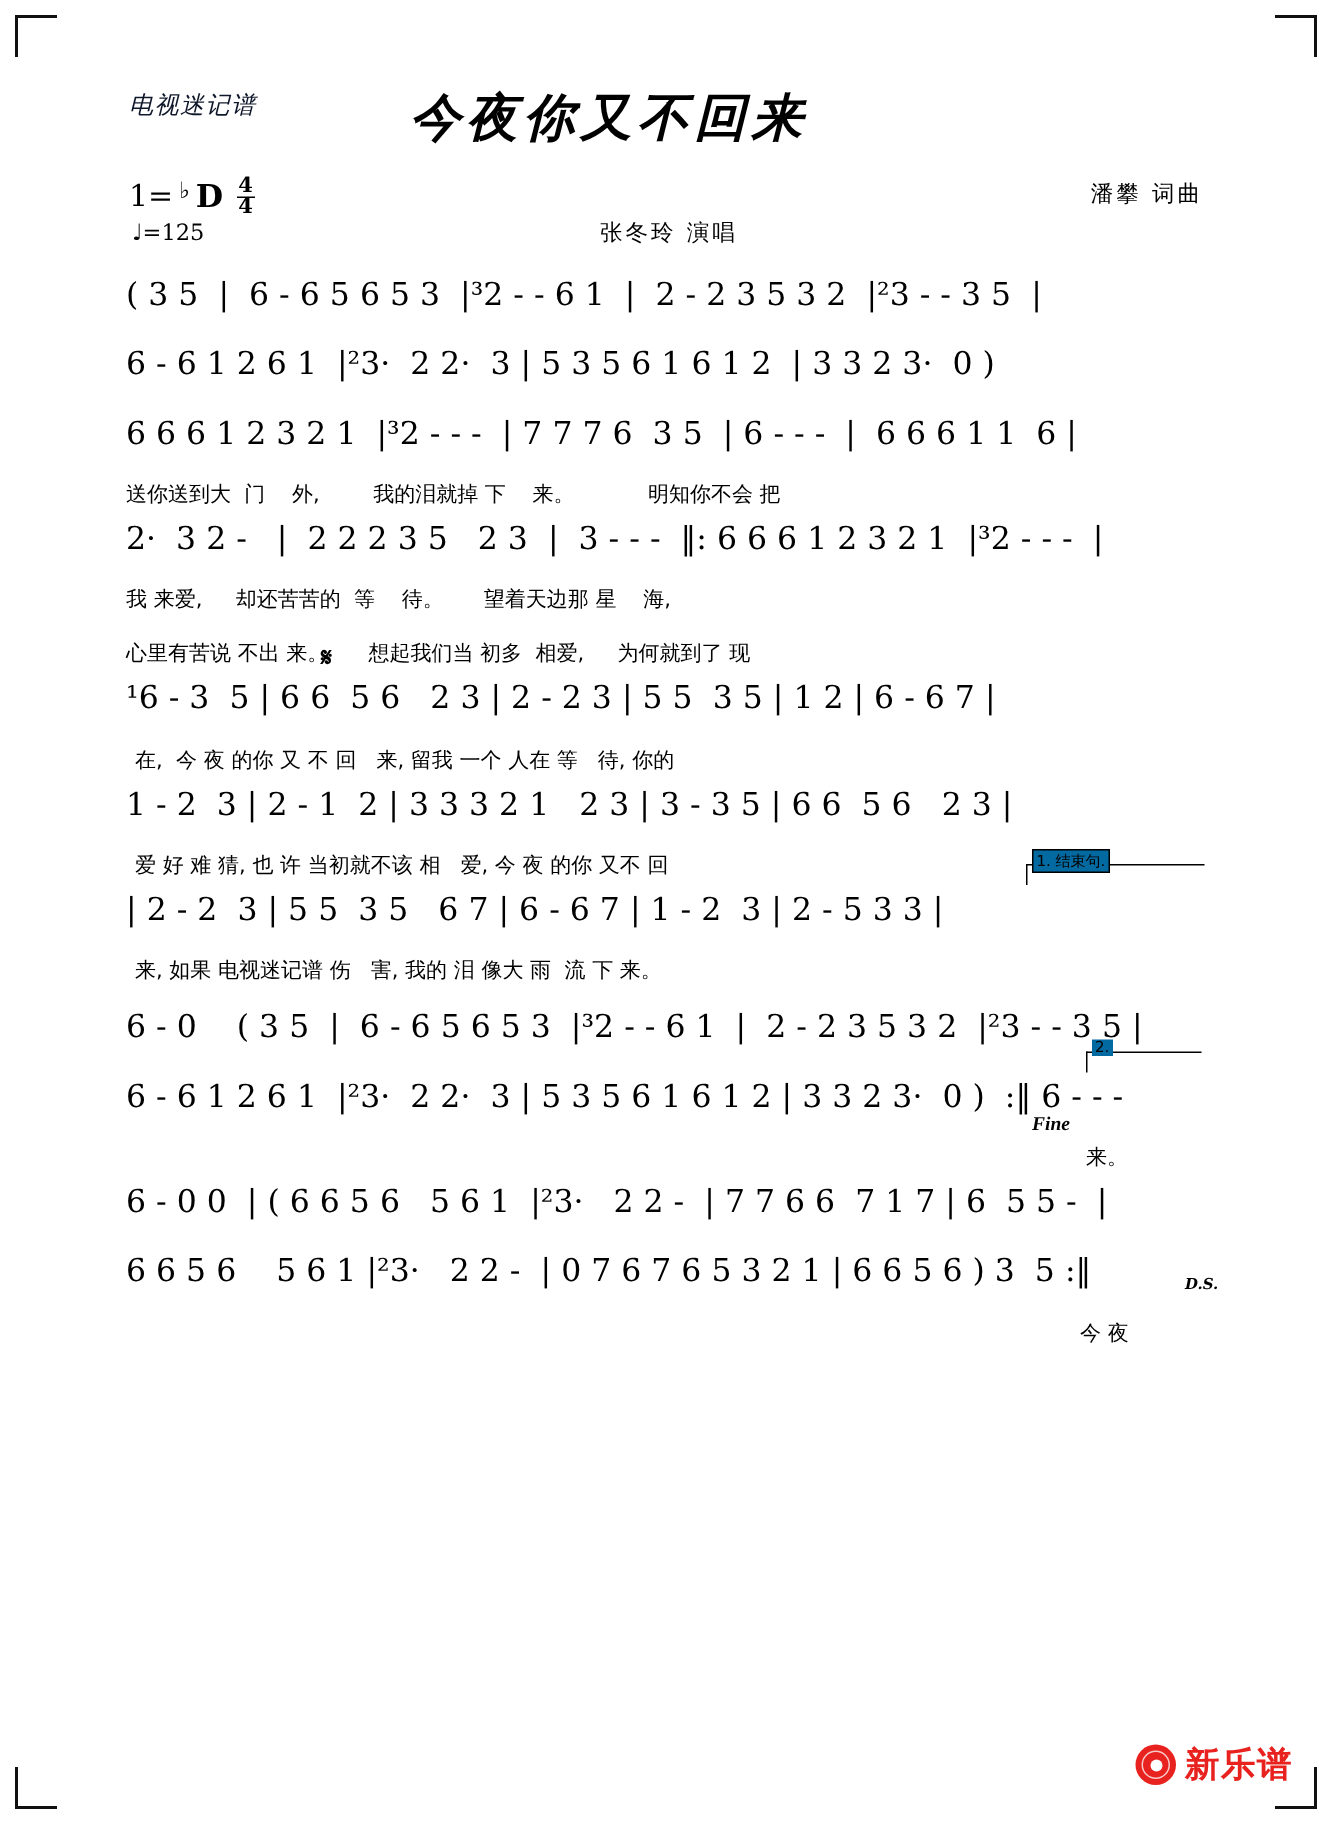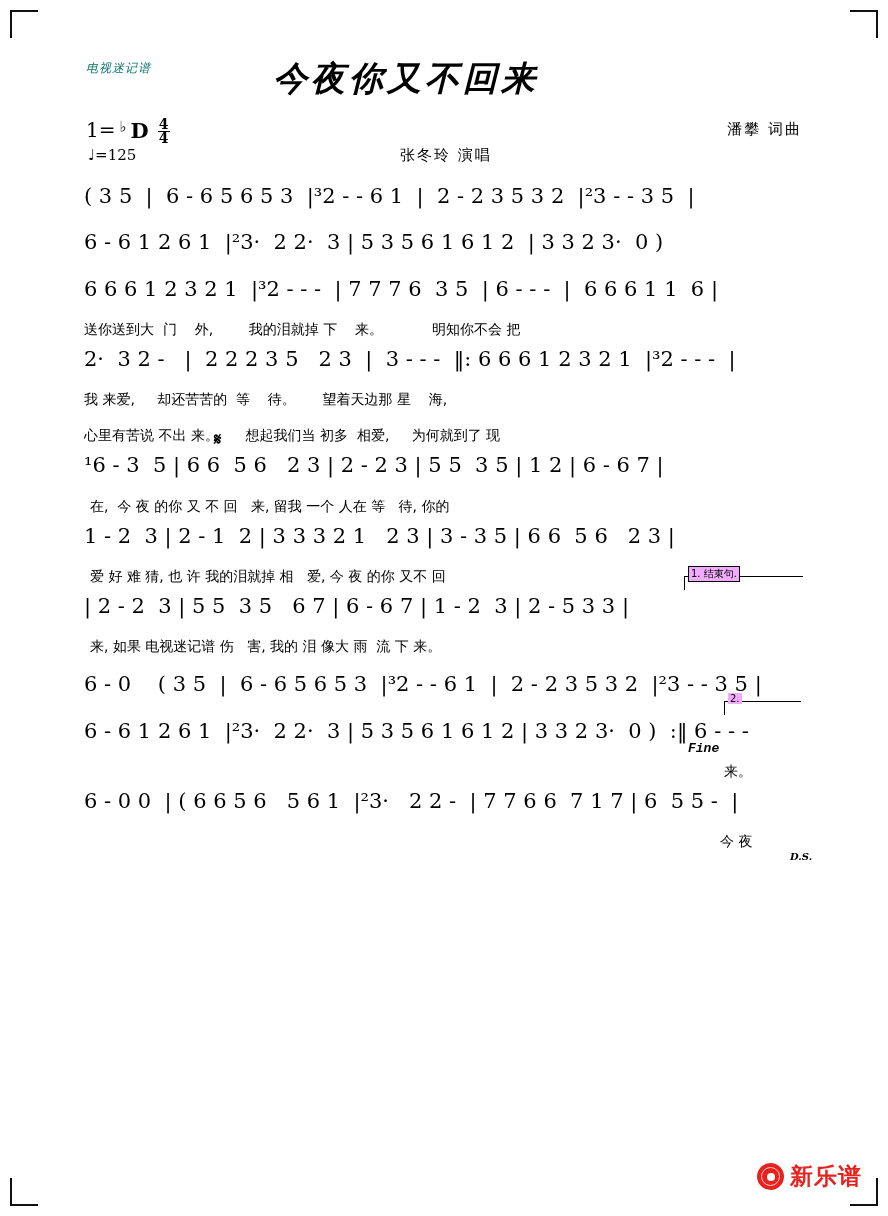--- a/index.html
+++ b/index.html
@@ -18,21 +18,21 @@
     border-color:#111;border-style:solid;border-width:0;
   }
   .c-tl{left:10px;top:10px;border-left-width:2px;border-top-width:2px;}
   .c-tr{right:10px;top:10px;border-right-width:2px;border-top-width:2px;}
   .c-bl{left:10px;bottom:10px;border-left-width:2px;border-bottom-width:2px;}
   .c-br{right:10px;bottom:10px;border-right-width:2px;border-bottom-width:2px;}
 
   .src{
     position:absolute;left:86px;top:60px;
     font-family:"DejaVu Sans", sans-serif;
-    font-size:12px;color:#0f766e;font-style:italic;letter-spacing:1px;
+    font-size:16px;color:#0f172a;font-style:italic;letter-spacing:1px;
   }
   .title{
     position:absolute;left:0;top:56px;width:812px;text-align:center;
     font-family:"DejaVu Serif", serif;
     font-size:34px;font-weight:bold;letter-spacing:4px;
     font-style:italic;
   }
   .composer{
     position:absolute;right:86px;top:120px;
     font-size:15px;letter-spacing:2px;
@@ -82,30 +82,30 @@
   .ending{
     position:absolute;
     border-left:1.5px solid #000;
     border-top:1.5px solid #000;
     height:13px;
   }
   .ending-label{
     position:absolute;
     font-size:10px;
     font-family:"DejaVu Sans", sans-serif;
-    background:#f0abfc;
+    background:#0369a1;
     padding:0 2px;
   }
   .segno{
     position:absolute;font-size:17px;font-weight:bold;
     font-family:"DejaVu Serif", serif;
   }
   .fine{
     position:absolute;font-size:13px;font-style:italic;font-weight:bold;
-    font-family:Liberation Mono, monospace;
+    font-family:Liberation Serif, serif;
   }
   .ds{
     position:absolute;font-size:10px;font-style:italic;font-weight:bold;
     font-family:"DejaVu Serif", serif;
   }
 
   .logo{
     position:absolute;right:26px;bottom:24px;
     display:flex;align-items:center;gap:6px;
   }
@@ -180,21 +180,21 @@
     </div>
 
     <div class="line">
       <div class="segno" style="left:130px;top:-22px;">𝄋</div>
       <div class="notes">¹6 - 3  5 | 6 6  5 6   2 3 | 2 - 2 3 | 5 5  3 5 | 1 2 | 6 - 6 7 |</div>
       <div class="lyric indent">在,  今 夜 的你 又 不 回   来, 留我 一个 人在 等   待, 你的</div>
     </div>
 
     <div class="line">
       <div class="notes">1 - 2  3 | 2 - 1  2 | 3 3 3 2 1   2 3 | 3 - 3 5 | 6 6  5 6   2 3 |</div>
-      <div class="lyric indent">爱 好 难 猜, 也 许 我的泪就掉 相   爱, 今 夜 的你 又不 回</div>
+      <div class="lyric indent">爱 好 难 猜, 也 许 当初就不该 相   爱, 今 夜 的你 又不 回</div>
     </div>
 
     <div class="line">
       <div class="ending" style="left:600px;top:-16px;width:118px;"></div>
       <div class="ending-label" style="left:604px;top:-26px;border:1px solid #000;">1. 结束句.</div>
       <div class="notes">| 2 - 2  3 | 5 5  3 5   6 7 | 6 - 6 7 | 1 - 2  3 | 2 - 5 3 3 |</div>
       <div class="lyric indent">来, 如果 电视迷记谱 伤   害, 我的 泪 像大 雨  流 下 来。</div>
     </div>
 
     <div class="line" style="margin-top:14px;">
@@ -209,20 +209,21 @@
       <div class="fine" style="left:604px;top:24px;">Fine</div>
       <div class="lyric" style="padding-left:640px;">来。</div>
     </div>
 
     <div class="line" style="">
       <div class="notes">6 - 0 0  | ( 6 6 5 6   5 6 1  |²3·   2 2 -  | 7 7 6 6  7 1 7 | 6  5 5 -  |</div>
       <div class="lyric"></div>
     </div>
 
     <div class="line">
+      <div class="notes">6 6 5 6    5 6 1 |²3·   2 2 -  | 0 7 6 7 6 5 3 2 1 | 6 6 5 6 ) 3  5 :‖</div>
       <div class="lyric" style="padding-left:636px;">今 夜</div>
       <div class="ds" style="left:706px;top:18px;">D.S.</div>
     </div>
 
   </div>
 
   <div class="logo">
     <span class="disc"></span>
     <span class="txt">新乐谱</span>
   </div>

